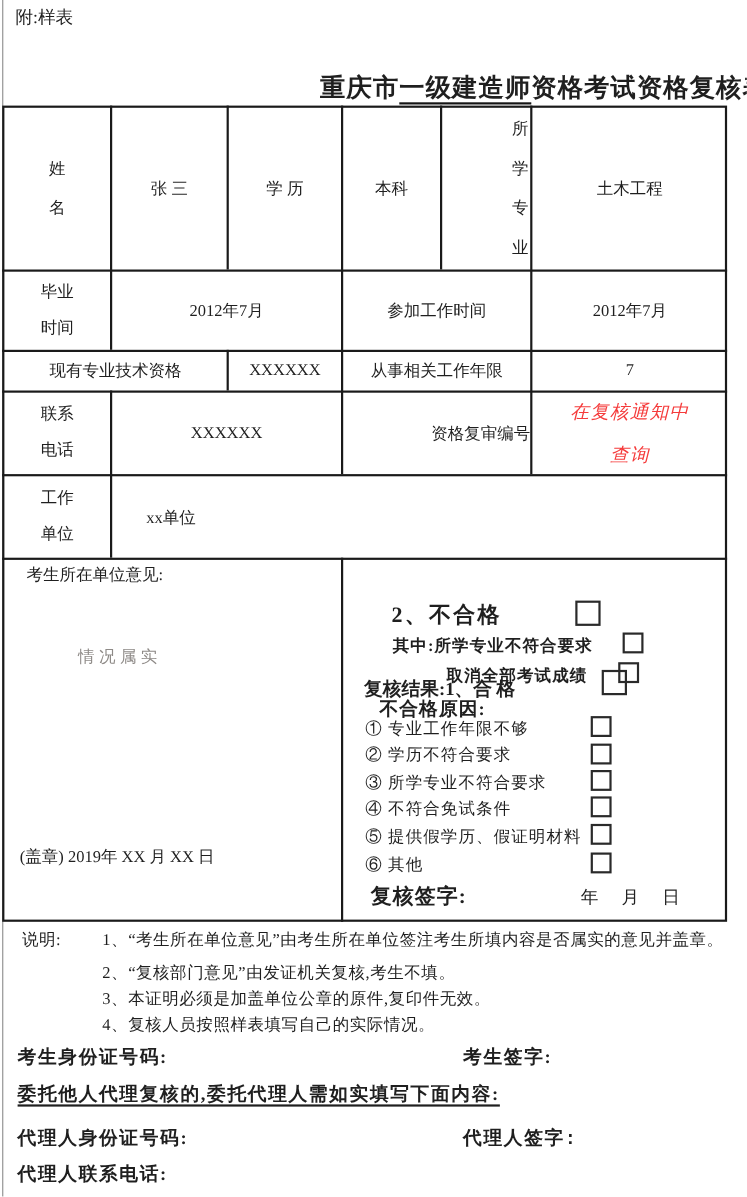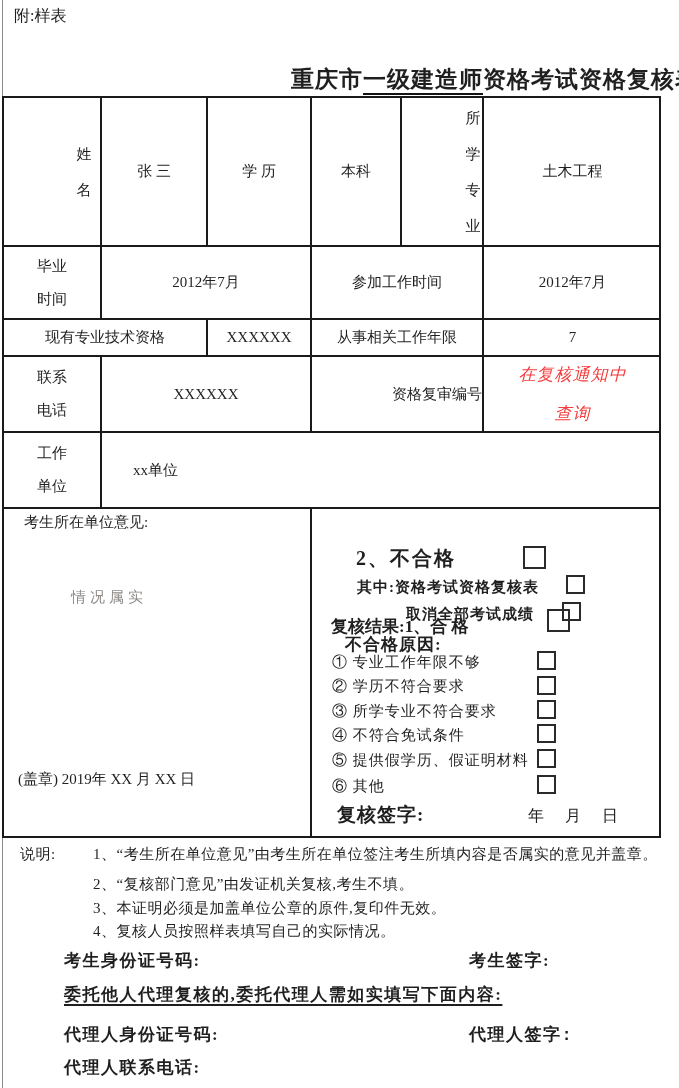--- a/index.html
+++ b/index.html
@@ -15,21 +15,21 @@
   .w2 span{width:34px;line-height:33px;}
   .redcell{flex-direction:column;gap:16px;color:#f53b3b;font-size:17px;letter-spacing:1px;}
   .leftcell{justify-content:flex-start;padding-left:31px;box-sizing:border-box;}
   .t{position:absolute;white-space:pre;}
   .b{font-weight:bold;}
   .cb{position:absolute;border:2px solid #2a2a2a;box-sizing:border-box;background:transparent;}
   .title{font-size:23px;letter-spacing:1px;font-weight:bold;}
   .title .u{border-bottom:2px solid #141414;padding-bottom:1px;}
   .gray{color:#8e8a87;letter-spacing:4px;}
   .note{font-size:15px;letter-spacing:0.5px;}
-  .foot{font-size:17px;font-weight:bold;letter-spacing:1.5px;margin-left:48px;}
+  .foot{font-size:17px;font-weight:bold;letter-spacing:1.5px;}
   .underl{text-decoration:underline;text-underline-offset:4px;text-decoration-thickness:2px;}
   .reason{font-size:15px;letter-spacing:1px;}
   .edge{position:absolute;left:2px;top:0;width:1px;height:1088px;background:#8a8a8a;}
 </style>
 </head>
 <body>
 
 <div class="page">
 
   <div class="edge"></div>
@@ -49,21 +49,21 @@
     <div class="line" style="left:100px;top:96px;width:2px;height:222px;"></div>
     <div class="line" style="left:100px;top:355px;width:2px;height:152px;"></div>
     <div class="line" style="left:206px;top:96px;width:2px;height:149px;"></div>
     <div class="line" style="left:206px;top:318px;width:2px;height:37px;"></div>
     <div class="line" style="left:310px;top:96px;width:2px;height:335px;"></div>
     <div class="line" style="left:310px;top:507px;width:2px;height:331px;"></div>
     <div class="line" style="left:400px;top:96px;width:2px;height:149px;"></div>
     <div class="line" style="left:482px;top:96px;width:2px;height:335px;"></div>
   </div>
 
-  <div class="cell wrapcell w1" style="left:4px;top:98px;width:96px;height:147px;margin-left:32px;"><span>姓名</span></div>
+  <div class="cell wrapcell w1" style="left:4px;top:98px;width:96px;height:147px;"><span>姓名</span></div>
   <div class="cell" style="left:102px;top:98px;width:104px;height:147px;">张 三</div>
   <div class="cell" style="left:208px;top:98px;width:102px;height:147px;">学 历</div>
   <div class="cell" style="left:312px;top:98px;width:88px;height:147px;">本科</div>
   <div class="cell wrapcell w1" style="left:402px;top:98px;width:80px;height:147px;justify-content:flex-end;"><span>所学专业</span></div>
   <div class="cell" style="left:484px;top:98px;width:177px;height:147px;">土木工程</div>
 
   <div class="cell wrapcell w2" style="left:4px;top:247px;width:96px;height:71px;"><span>毕业时间</span></div>
   <div class="cell" style="left:102px;top:247px;width:208px;height:71px;">2012年7月</div>
   <div class="cell" style="left:312px;top:247px;width:170px;height:71px;">参加工作时间</div>
   <div class="cell" style="left:484px;top:247px;width:177px;height:71px;">2012年7月</div>
@@ -84,21 +84,21 @@
   <div class="cell wrapcell w2" style="left:4px;top:433px;width:96px;height:74px;"><span>工作单位</span></div>
   <div class="cell leftcell" style="left:102px;top:433px;width:559px;height:74px;">xx单位</div>
 
   <div class="t" style="left:24px;top:513px;font-size:15px;">考生所在单位意见:</div>
   <div class="t gray" style="left:71px;top:588px;font-size:15px;">情况属实</div>
   <div class="t" style="left:18px;top:770px;font-size:15px;">(盖章) 2019年 XX 月 XX 日</div>
 
   <div class="t b" style="left:356px;top:545px;font-size:20px;letter-spacing:2px;">2、不合格</div>
   <div class="cb" style="left:523px;top:546px;width:23px;height:23px;"></div>
 
-  <div class="t b" style="left:357px;top:578px;font-size:15px;letter-spacing:1px;">其中:资格考试资格复核表</div>
+  <div class="t b" style="left:357px;top:578px;font-size:15px;letter-spacing:1px;">其中:所学专业不符合要求</div>
   <div class="cb" style="left:566px;top:575px;width:19px;height:19px;"></div>
 
   <div class="t b" style="left:406px;top:605px;font-size:15px;letter-spacing:1px;">取消全部考试成绩</div>
   <div class="cb" style="left:547px;top:609px;width:23px;height:23px;"></div>
   <div class="cb" style="left:562px;top:602px;width:19px;height:19px;"></div>
 
   <div class="t b" style="left:331px;top:615px;font-size:17px;">复核结果:1、合 格</div>
   <div class="t b" style="left:345px;top:633px;font-size:17px;letter-spacing:1px;">不合格原因:</div>
 
   <div class="t reason" style="left:332px;top:653px;">① 专业工作年限不够</div>

